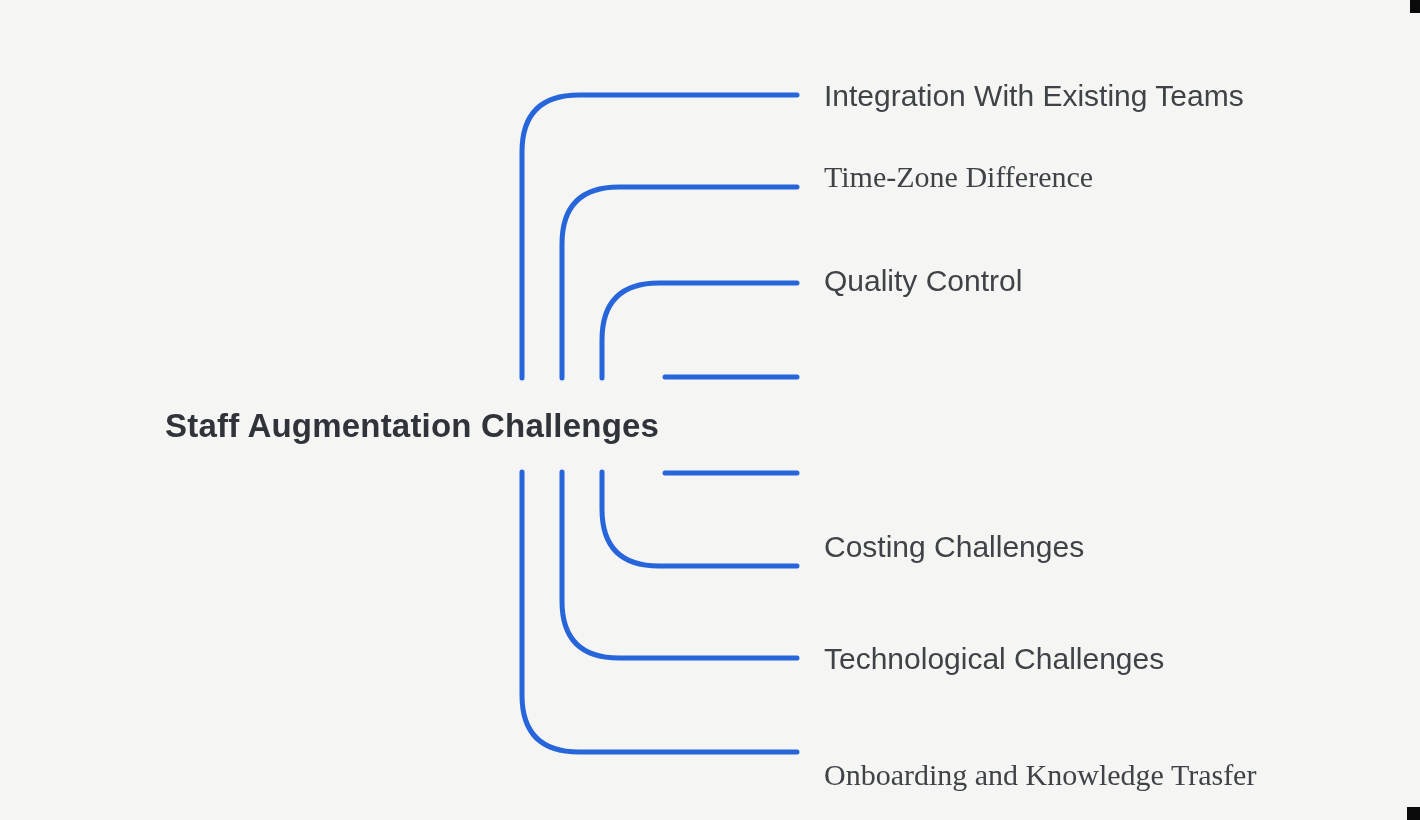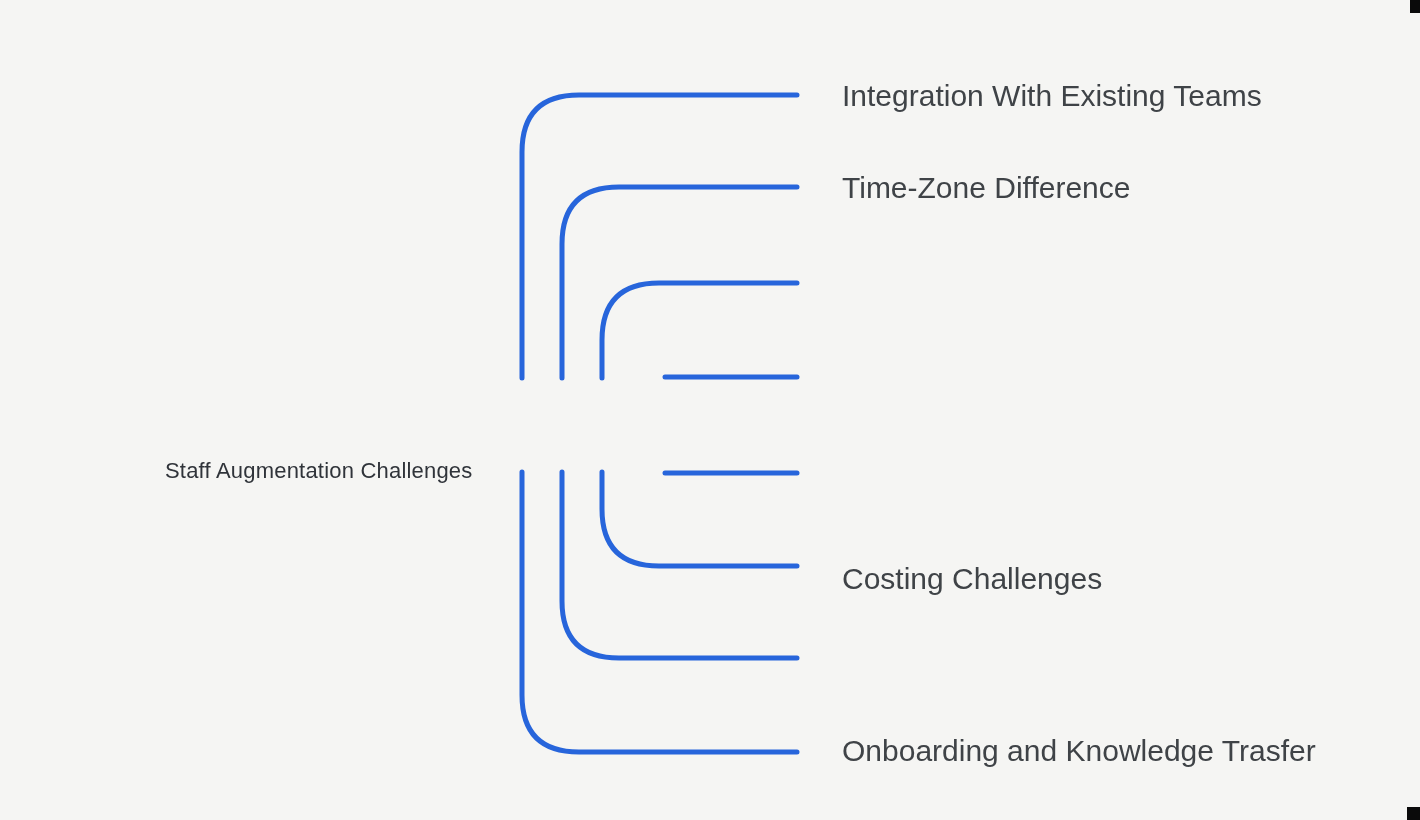--- a/index.html
+++ b/index.html
@@ -33,47 +33,45 @@
     stroke-width: 5;
     stroke-linecap: round;
   }
   .root-title {
     position: absolute;
     left: 165px;
     top: 408px;
     height: 36px;
     display: flex;
     align-items: center;
-    font-size: 22px;
-    font-weight: 400;
+    font-size: 33px;
+    font-weight: 700;
     letter-spacing: 0.2px;
     color: var(--title-color);
     white-space: nowrap;
-    margin-top: 45px;
   }
   .branch-label {
     position: absolute;
     left: 824px;
     height: 38px;
     display: flex;
     align-items: center;
     font-size: 30px;
     font-weight: 400;
     color: var(--label-color);
     white-space: nowrap;
-    margin-left: 18px;
   }
   .branch-label.b1 { top: 77px; }
-  .branch-label.b2 { top: 169px; }
+  .branch-label.b2 { top: 158px; font-family: Liberation Serif, serif; }
   .branch-label.b3 { top: 262px; }
   .branch-label.b4 { top: 353px; }
   .branch-label.b5 { top: 455px; }
-  .branch-label.b6 { top: 560px; }
+  .branch-label.b6 { top: 528px; }
   .branch-label.b7 { top: 640px; }
-  .branch-label.b8 { top: 732px; }
+  .branch-label.b8 { top: 756px; font-family: Liberation Serif, serif; }
   .corner-mark {
     position: absolute;
     background: var(--corner-mark);
   }
   .corner-mark.top-right { right: 0; top: 0; width: 10px; height: 13px; }
   .corner-mark.bottom-right { right: 0; bottom: 0; width: 13px; height: 13px; }
 </style>
 </head>
 <body>
 
@@ -87,19 +85,21 @@
     <path class="connector-path" d="M665,473 H797"></path>
     <path class="connector-path" d="M602,472 V509 Q602,566 659,566 H797"></path>
     <path class="connector-path" d="M562,472 V601 Q562,658 619,658 H797"></path>
     <path class="connector-path" d="M522,472 V695 Q522,752 579,752 H797"></path>
   </svg>
 
   <div class="root-title">Staff Augmentation Challenges</div>
 
   <div class="branch-label b1">Integration With Existing Teams</div>
   <div class="branch-label b2">Time-Zone Difference</div>
+  <div class="branch-label b3">Quality Control</div>
   <div class="branch-label b6">Costing Challenges</div>
+  <div class="branch-label b7">Technological Challenges</div>
   <div class="branch-label b8">Onboarding and Knowledge Trasfer</div>
 
   <div class="corner-mark top-right"></div>
   <div class="corner-mark bottom-right"></div>
 
 </div>
 
 </body></html>

